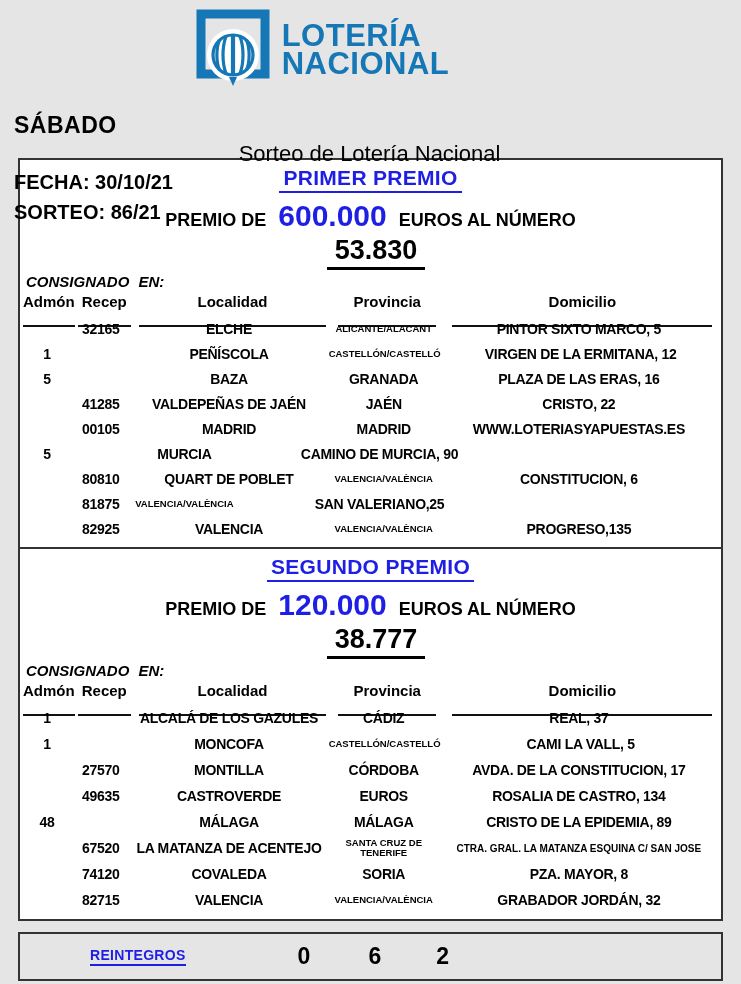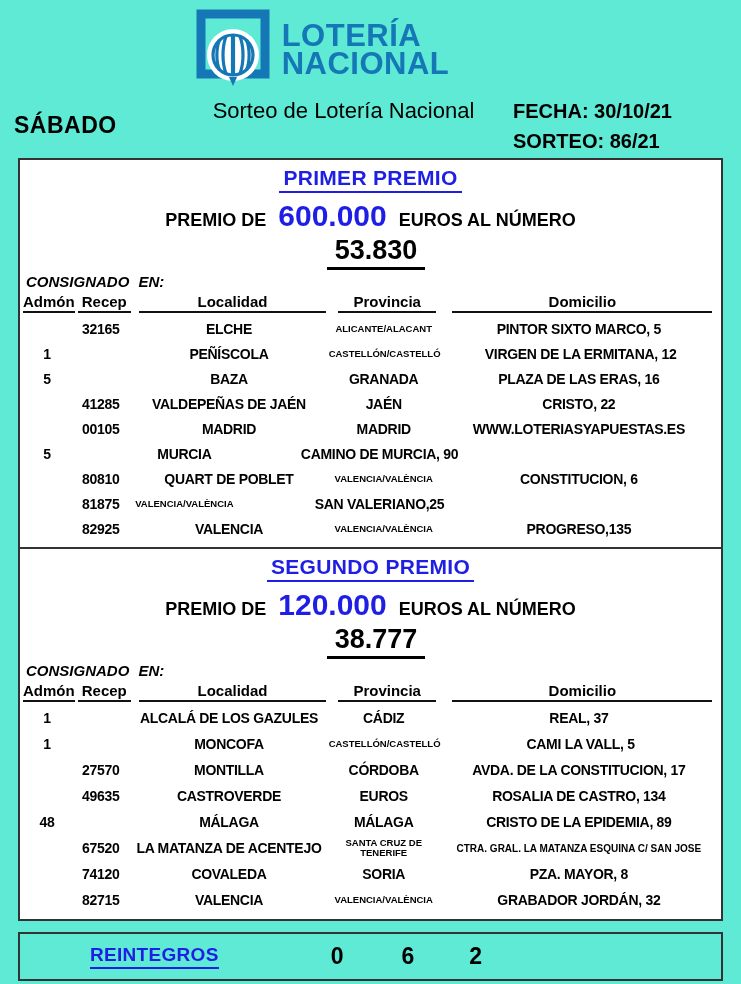--- a/index.html
+++ b/index.html
@@ -7,21 +7,21 @@
     margin: 0;
     background: #ffffff;
     font-family: "Liberation Sans", sans-serif;
     color: #000;
   }
   .page {
     position: relative;
     width: 741px;
     height: 984px;
     overflow: hidden;
-    background: #5eead4;
+    background: #e5e5e5;
   }
 
   
   .logo {
     display: flex;
     justify-content: center;
     align-items: center;
     gap: 12px;
     padding-top: 8px;
     height: 92px;
@@ -31,20 +31,21 @@
     color: #1577b5;
     font-weight: bold;
     font-size: 31px;
     line-height: 28px;
     letter-spacing: 0.5px;
   }
   .title-row {
     display: flex;
     padding: 4px 16px 0 14px;
     height: 66px;
+    flex-direction: column;
   }
   .day { font-size: 23px; font-weight: bold; width: 160px; margin-top: 16px; letter-spacing: 0.5px; }
   .subtitle { flex: 1; text-align: center; font-size: 22px; margin-top: 2px; }
   .meta { width: 212px; font-size: 20px; font-weight: bold; line-height: 30px; white-space: nowrap; }
 
   
   .prize-box {
     margin: 0 18px;
     border: 2px solid #333;
     background: #fff;
@@ -87,21 +88,21 @@
     margin: 2px 0 0 6px;
     word-spacing: 5px;
     height: 20px;
   }
 
   
   .tbl { margin: 0 2px 6px; }
   .thead { display: flex; font-size: 15px; font-weight: bold; height: 23px; }
   .th .u {
     border-bottom: 2.5px solid #111;
-    padding-bottom: 1px;
+    padding-bottom: 15px;
     text-align: center;
   }
   .c-admon { flex: 0 0 7.2%; }
   .c-recep { flex: 0 0 8.2%; }
   .c-loc   { flex: 0 0 28.6%; }
   .c-prov  { flex: 0 0 15.8%; }
   .c-dom   { flex: 0 0 40.2%; }
   .th.c-admon .u { margin: 0 1px; }
   .th.c-recep .u { margin: 0 2px; }
   .th.c-loc .u, .th.c-prov .u { margin: 0 6px; }
@@ -126,21 +127,21 @@
   
   .reintegros-box {
     margin: 11px 18px 0;
     border: 2px solid #333;
     height: 49px;
     display: flex;
     align-items: center;
   }
   .reintegros-title {
     margin-left: 70px;
-    font-size: 19px;
+    font-size: 14px;
     font-weight: bold;
     color: #1e1ee4;
     border-bottom: 2px solid #1e1ee4;
     padding-bottom: 1px;
     letter-spacing: 0.3px;
   }
   .r-digit { font-size: 23px; font-weight: bold; }
   .r-digit.d0 { margin-left: 112px; }
   .r-digit.d1 { margin-left: 58px; }
   .r-digit.d2 { margin-left: 55px; }

